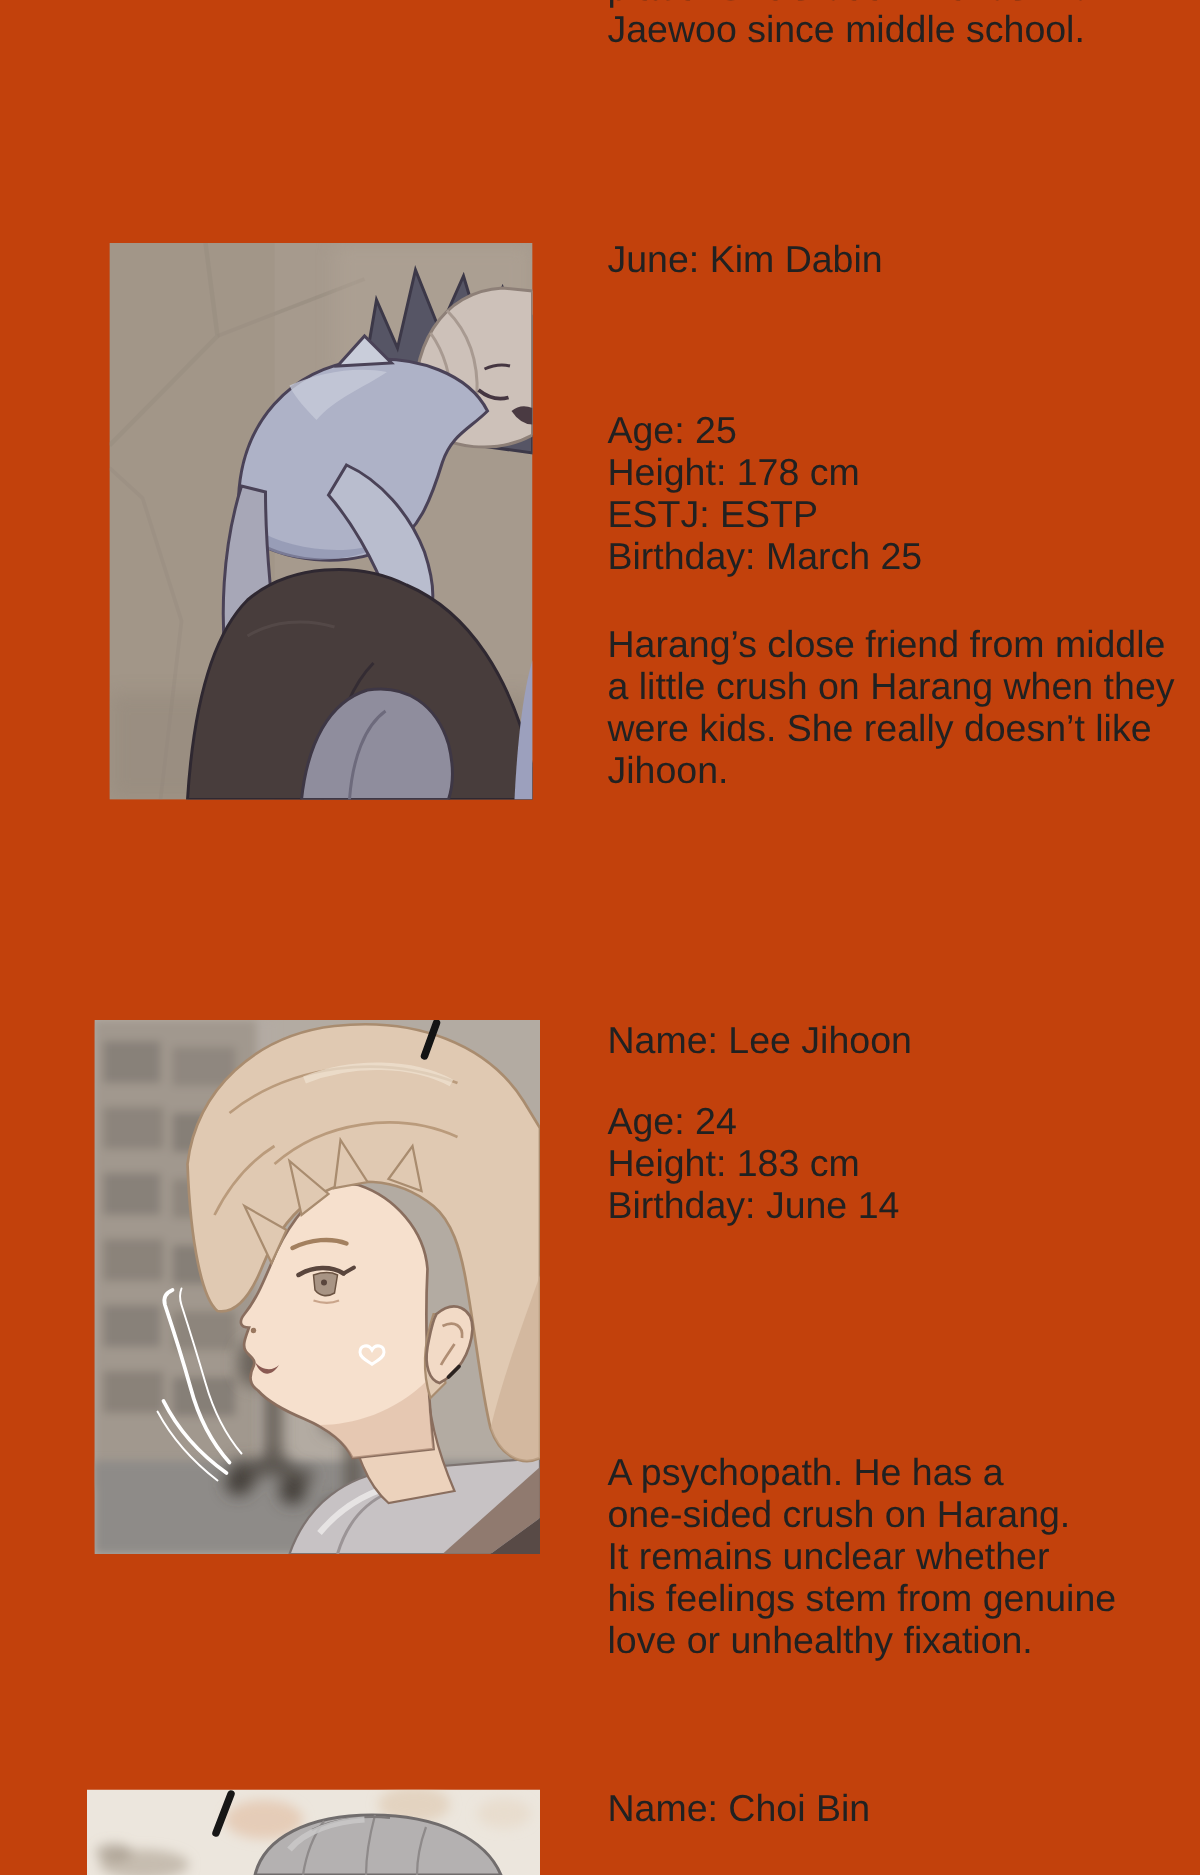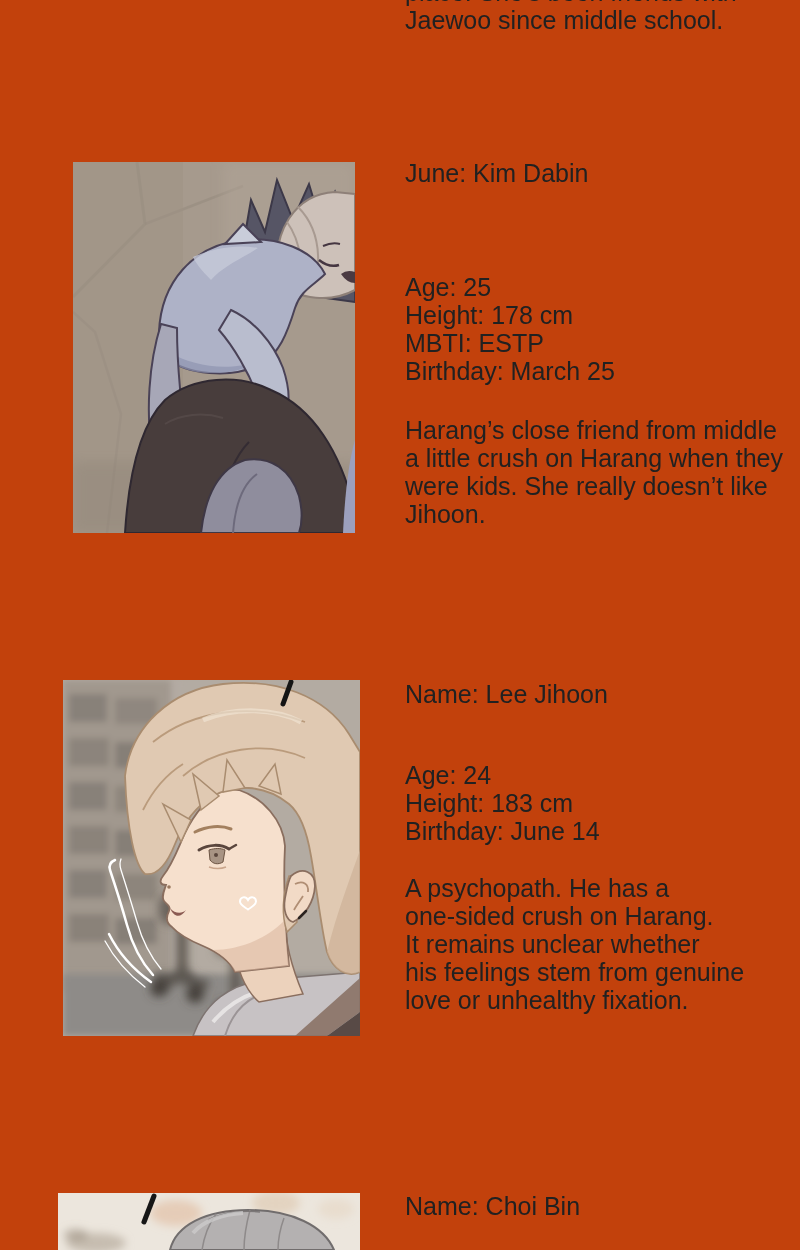--- a/index.html
+++ b/index.html
@@ -60,21 +60,21 @@
         <path d="M270,371 C272,330 276,298 282,278 L282,371 Z" fill="#9ca0bd"></path>
         <path d="M128,371 C132,334 146,306 172,298 C198,294 218,308 226,334 C230,350 229,362 226,371 Z" fill="#8f8d9d" stroke="#3e3745" stroke-width="2"></path>
         <path d="M160,371 C162,344 170,322 184,312" stroke="#6d6a7c" stroke-width="2" fill="none"></path>
       </g>
     </svg>
 
     <div class="txt" style="top:159px;">June: Kim Dabin</div>
     <div class="txt" style="top:248px;margin-top:25px;">
       <div>Age: 25</div>
       <div>Height: 178 cm</div>
-      <div>MBTI: ESTP</div>
+      <div>ESTJ: ESTP</div>
       <div>Birthday: March 25</div>
     </div>
     <div class="txt" style="top:416px;">
       <div>Harang’s close friend from middle</div>
       <div>a little crush on Harang when they</div>
       <div>were kids. She really doesn’t like</div>
       <div>Jihoon.</div>
     </div>
   </section>
 
@@ -152,26 +152,26 @@
       <g stroke="#ffffff" fill="none" stroke-linecap="round">
         <path d="M52,180 q-7,3 -5,10 q10,30 17,55 q8,30 26,50" stroke-width="2.5"></path>
         <path d="M58,179 q-2,5 0,11 q9,28 16,52 q8,28 24,47" stroke-width="1.3"></path>
         <path d="M46,254 q14,28 42,48" stroke-width="2.5"></path>
         <path d="M42,261 q14,26 40,46" stroke-width="1.3"></path>
       </g>
       <path d="M228,2 L220,24" stroke="#141414" stroke-width="5" stroke-linecap="round"></path>
     </svg>
 
     <div class="txt" style="top:680px;">Name: Lee Jihoon</div>
-    <div class="txt" style="top:761px;">
+    <div class="txt" style="top:734px;">
       <div>Age: 24</div>
       <div>Height: 183 cm</div>
       <div>Birthday: June 14</div>
     </div>
-    <div class="txt" style="top:874px;">
+    <div class="txt" style="top:968px;">
       <div>A psychopath. He has a</div>
       <div>one-sided crush on Harang.</div>
       <div>It remains unclear whether</div>
       <div>his feelings stem from genuine</div>
       <div>love or unhealthy fixation.</div>
     </div>
   </section>
 
   <section>
     <svg class="portrait" style="left:58px;top:1193px;" width="302" height="57" viewBox="0 0 302 57">

